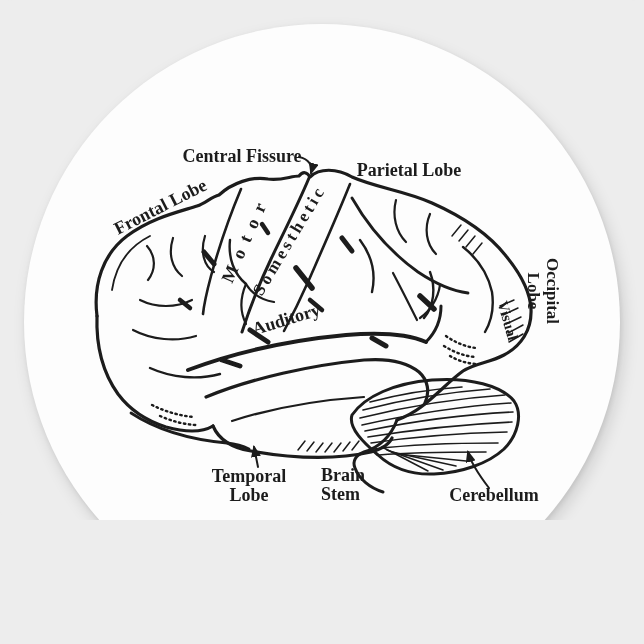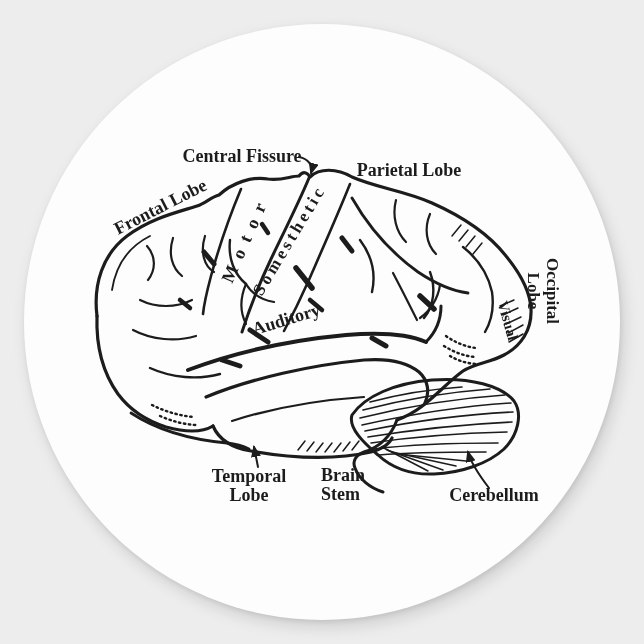--- a/index.html
+++ b/index.html
@@ -1,17 +1,17 @@
 <!DOCTYPE html>
 <html style="--ink: #1c1c1c; --background: #ededed; --sticker: #fdfdfd;"><head>
 <meta charset="utf-8">
 <style>
   html,body{margin:0;padding:0;}
   body{background:var(--background,#ededed);}
-  .scene{position:relative;width:644px;height:644px;overflow:hidden;
+  .scene{position:relative;width:644px;height:520px;overflow:hidden;
          background:var(--background,#ededed);
          font-family:"Liberation Serif","DejaVu Serif",serif;border-radius:12px;}
   .sticker{position:absolute;left:24px;top:24px;width:596px;height:596px;border-radius:50%;
            background:var(--sticker,#fdfdfd);
            box-shadow:4px 7px 16px rgba(0,0,0,.13), 1px 2px 5px rgba(0,0,0,.08);}
   svg.art{position:absolute;left:0;top:0;display:block;}
   .ln{fill:none;stroke:var(--ink,#1c1c1c);stroke-linecap:round;stroke-linejoin:round;}
   .dots{stroke-dasharray:1.5 3.5;}
   text{fill:var(--ink,#1c1c1c);font-weight:700;font-family:"Liberation Serif","DejaVu Serif",serif;}
   .lbl{font-size:18px;}

